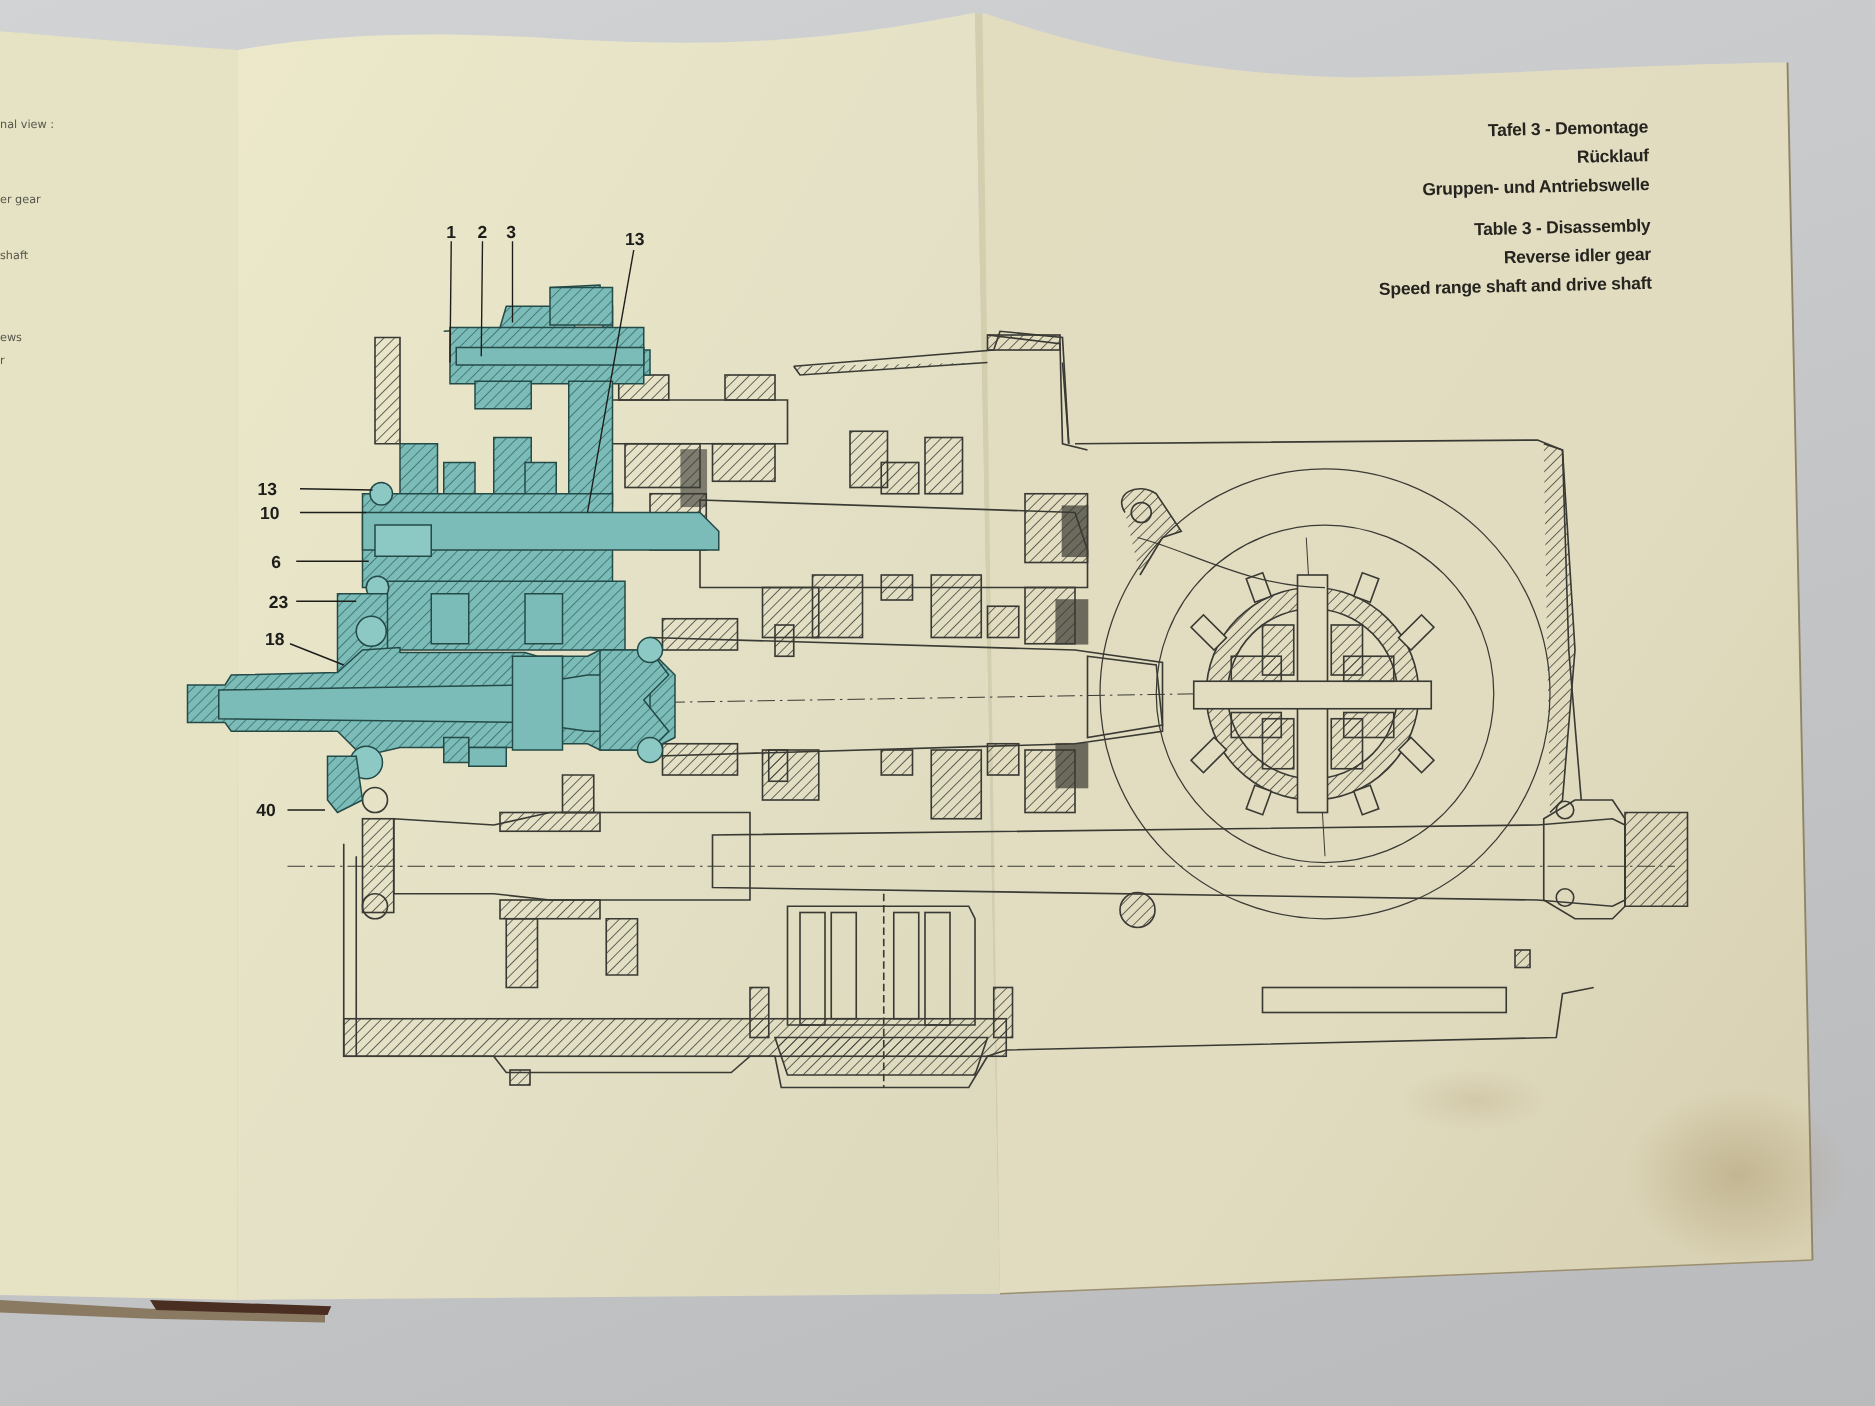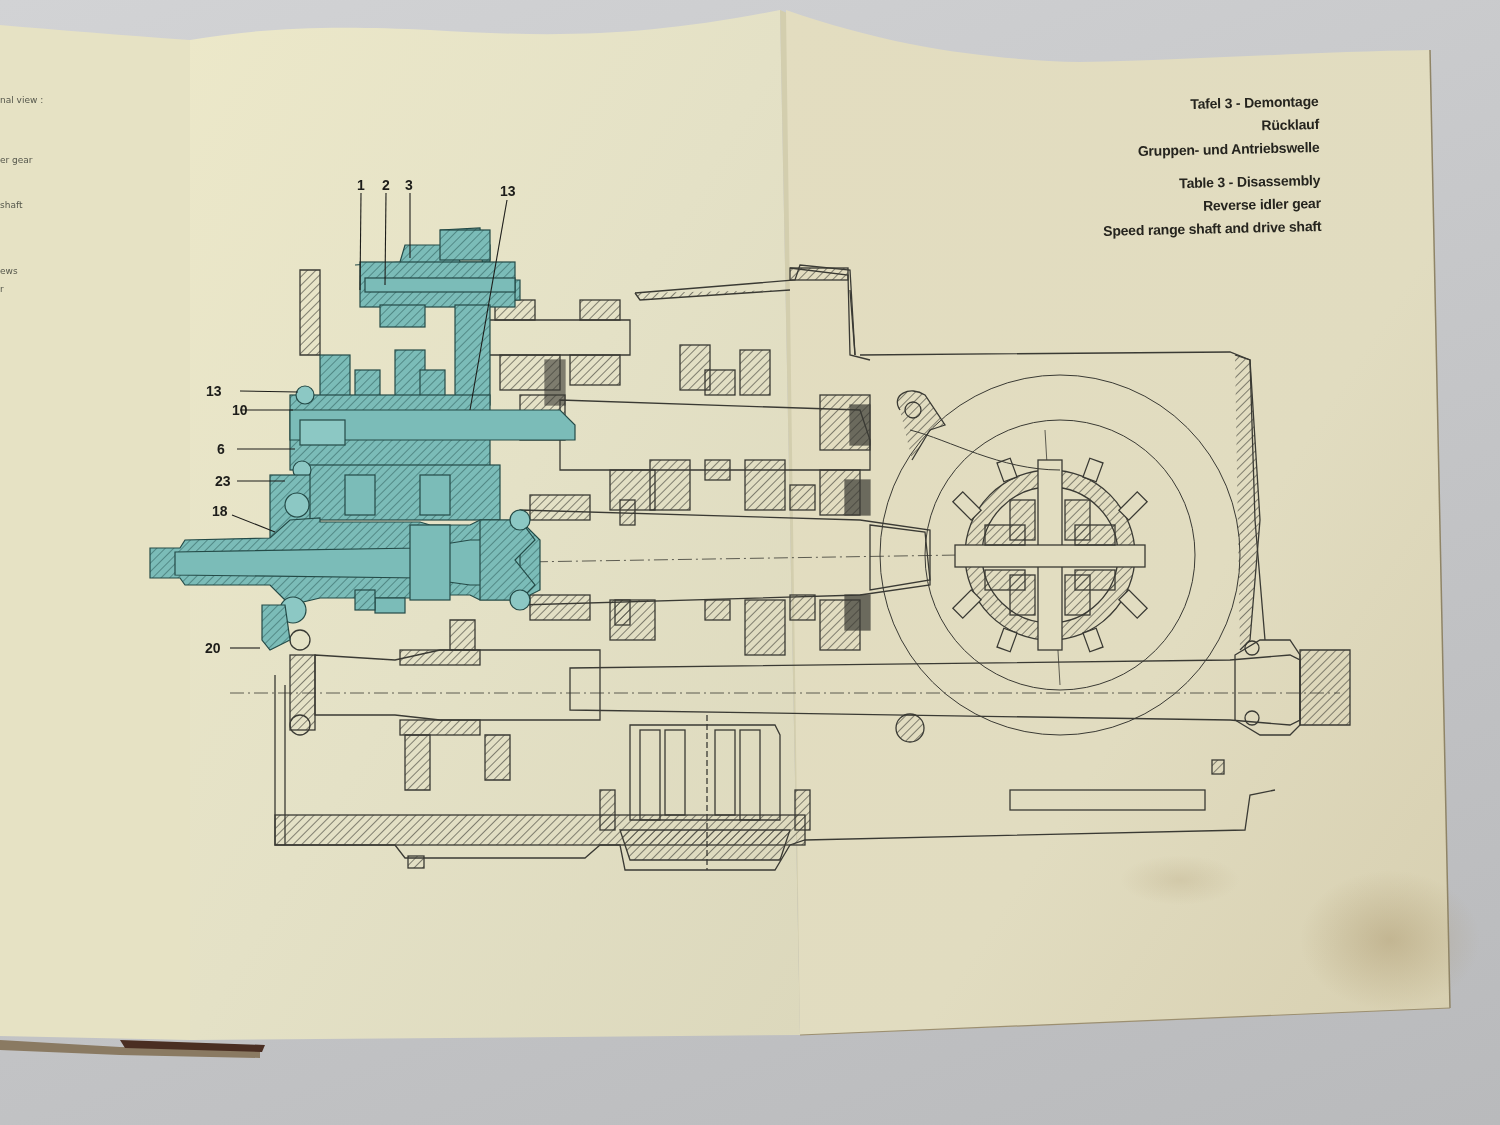--- a/index.html
+++ b/index.html
@@ -275,18 +275,18 @@
     <span class="line">Table 3 - Disassembly</span>
     <span class="line">Reverse idler gear</span>
     <span class="line">Speed range shaft and drive shaft</span>
   </div>
 
   <span class="callout" style="left:357px;top:177px">1</span>
   <span class="callout" style="left:382px;top:177px">2</span>
   <span class="callout" style="left:405px;top:177px">3</span>
   <span class="callout" style="left:500px;top:183px">13</span>
   <span class="callout" style="left:206px;top:383px">13</span>
-  <span class="callout" style="left:232px;top:402px">10</span>
+  <span class="callout" style="left:208px;top:402px">10</span>
   <span class="callout" style="left:217px;top:441px">6</span>
   <span class="callout" style="left:215px;top:473px">23</span>
   <span class="callout" style="left:212px;top:503px">18</span>
-  <span class="callout" style="left:205px;top:640px">20</span>
+  <span class="callout" style="left:205px;top:640px">40</span>
 </div>
 
 </body></html>

